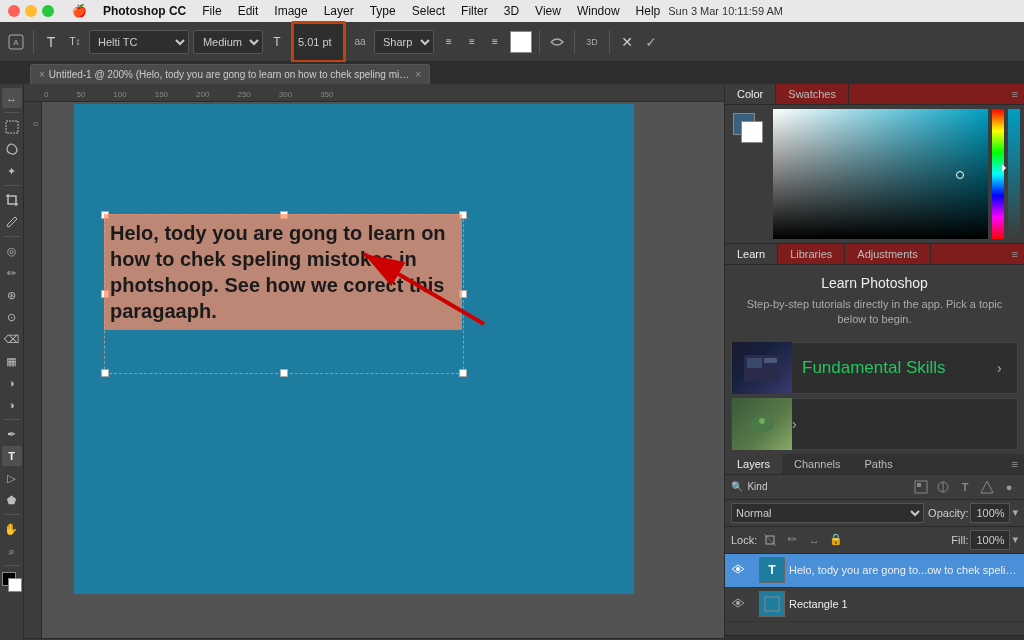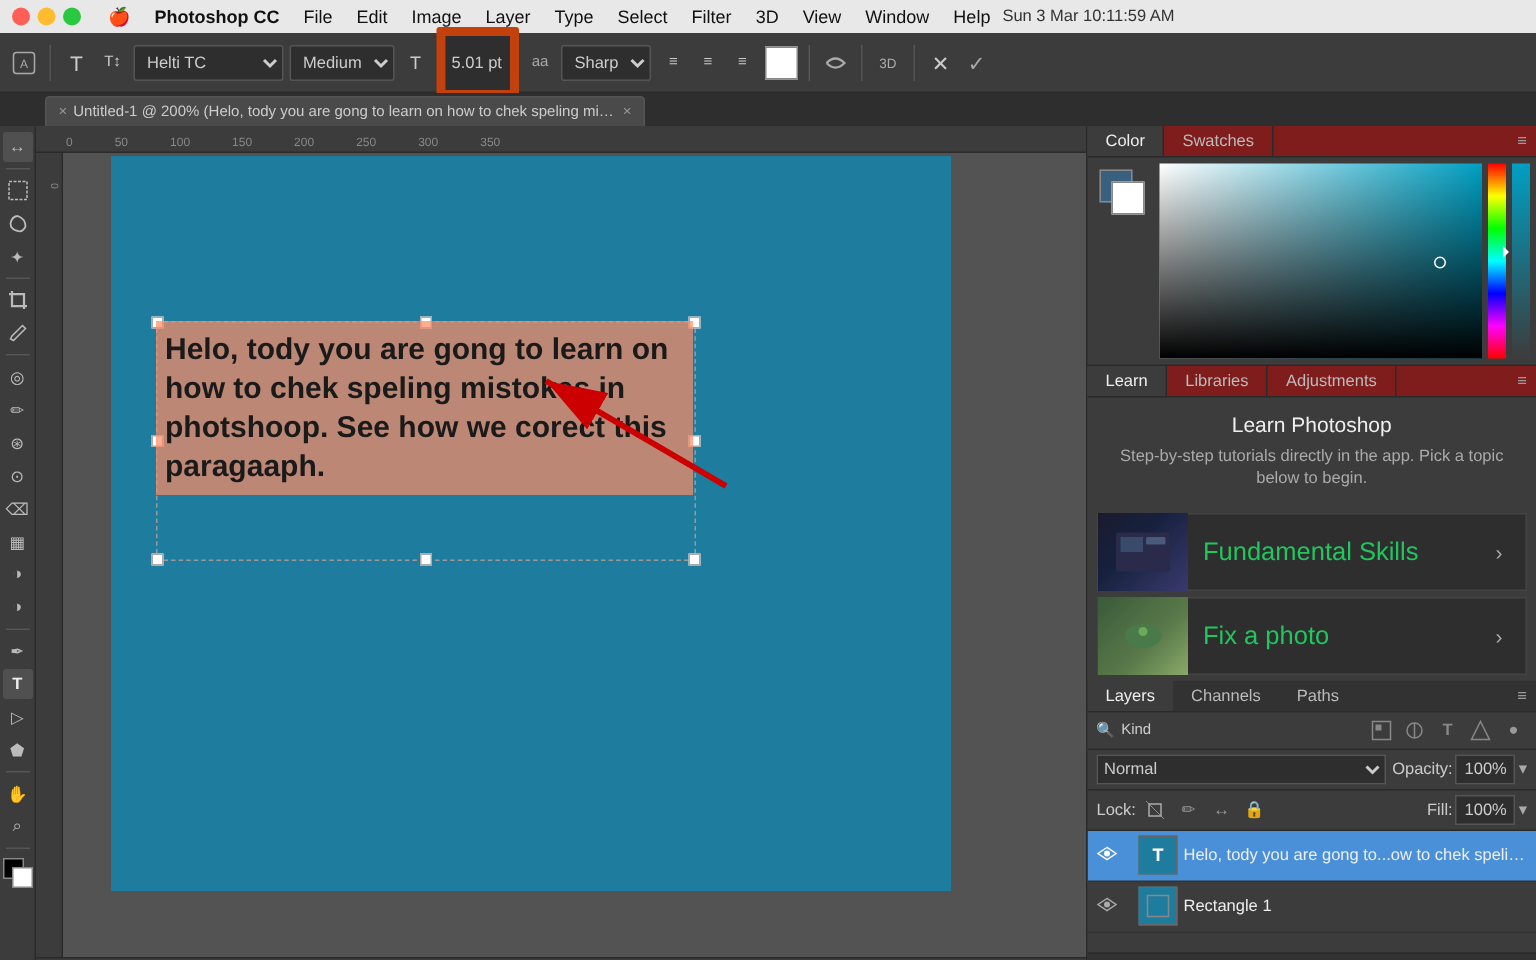--- a/index.html
+++ b/index.html
@@ -30,21 +30,21 @@
       border-bottom: 1px solid #2a2a2a;
     }
     .toolbar-icon { width: 20px; height: 20px; display: flex; align-items: center; justify-content: center; color: #ccc; font-size: 12px; cursor: pointer; }
     .toolbar-divider { width: 1px; height: 24px; background: #555; margin: 0 3px; }
     .toolbar-select {
       background: #2e2e2e; border: 1px solid #555; color: #ccc;
       padding: 2px 4px; font-size: 11px; height: 24px; cursor: pointer;
       border-radius: 2px;
     }
     .toolbar-input {
-      background: #2e2e2e; border: 6px solid #c2410c; color: #ccc;
+      background: #2e2e2e; border: 3px solid #c2410c; color: #ccc;
       padding: 18px 4px; font-size: 11px; height: 40px; width: 60px;
       border-radius: 2px;
     }
     .anti-alias-select { width: 60px; }
     .align-group { display: flex; gap: 1px; }
     .align-btn { width: 22px; height: 22px; background: #3c3c3c; border: none; color: #ccc; cursor: pointer; display: flex; align-items: center; justify-content: center; font-size: 10px; }
     .color-swatch-white { width: 22px; height: 22px; background: white; border: 1px solid #888; cursor: pointer; }
     .doc-tab {
       height: 20px; padding: 0 8px; background: #4a4a4a;
       display: flex; align-items: center; font-size: 11px; color: #ccc;
@@ -256,21 +256,21 @@
         <rect x="1" y="1" width="14" height="14" rx="2" fill="none" stroke="#aaa" stroke-width="1"></rect>
         <text x="8" y="11" text-anchor="middle" fill="#aaa" font-size="8">A</text>
       </svg>
   </div>
   <div class="toolbar-divider"></div>
   <div class="toolbar-icon" style="font-size:14px;color:#ccc;">T</div>
   <div class="toolbar-icon" style="font-size:10px;color:#ccc;">T↕</div>
   <select class="toolbar-select" style="width:100px;">
     <option>Helti TC</option>
   </select>
-  <select class="toolbar-select" style="width:70px;">
+  <select class="toolbar-select" style="width:70px;text-align:right;">
     <option>Medium</option>
   </select>
   <div class="toolbar-icon" style="font-size:12px;">T</div>
   <input class="toolbar-input" value="5.01 pt" style="width: 55px;">
   <div class="toolbar-icon" style="font-size:10px;color:#aaa;">aa</div>
   <select class="toolbar-select anti-alias-select">
     <option>Sharp</option>
   </select>
   <div class="align-group">
     <button class="align-btn">≡</button>
@@ -453,21 +453,20 @@
           <div class="learn-label">Fundamental Skills</div>
           <div class="learn-chevron">›</div>
         </div>
         <div class="learn-card">
           <div class="learn-thumb-fp" style="background: linear-gradient(135deg, #3a5a3a 0%, #5a7a4a 60%, #8aaa6a 100%); display:flex; align-items:center; justify-content:center;">
             <svg width="40" height="30" viewBox="0 0 40 30">
                 <ellipse cx="20" cy="15" rx="12" ry="8" fill="#4a7a4a"></ellipse>
                 <circle cx="20" cy="12" r="3" fill="#6aaa5a"></circle>
               </svg>
           </div>
-          <div class="learn-label">Fix a photo</div>
           <div class="learn-chevron">›</div>
         </div>
       </div>
 
       <div id="layers-section">
         <div class="layers-tabs">
           <div class="layers-tab active">Layers</div>
           <div class="layers-tab">Channels</div>
           <div class="layers-tab">Paths</div>
           <div class="layers-more">≡</div>

